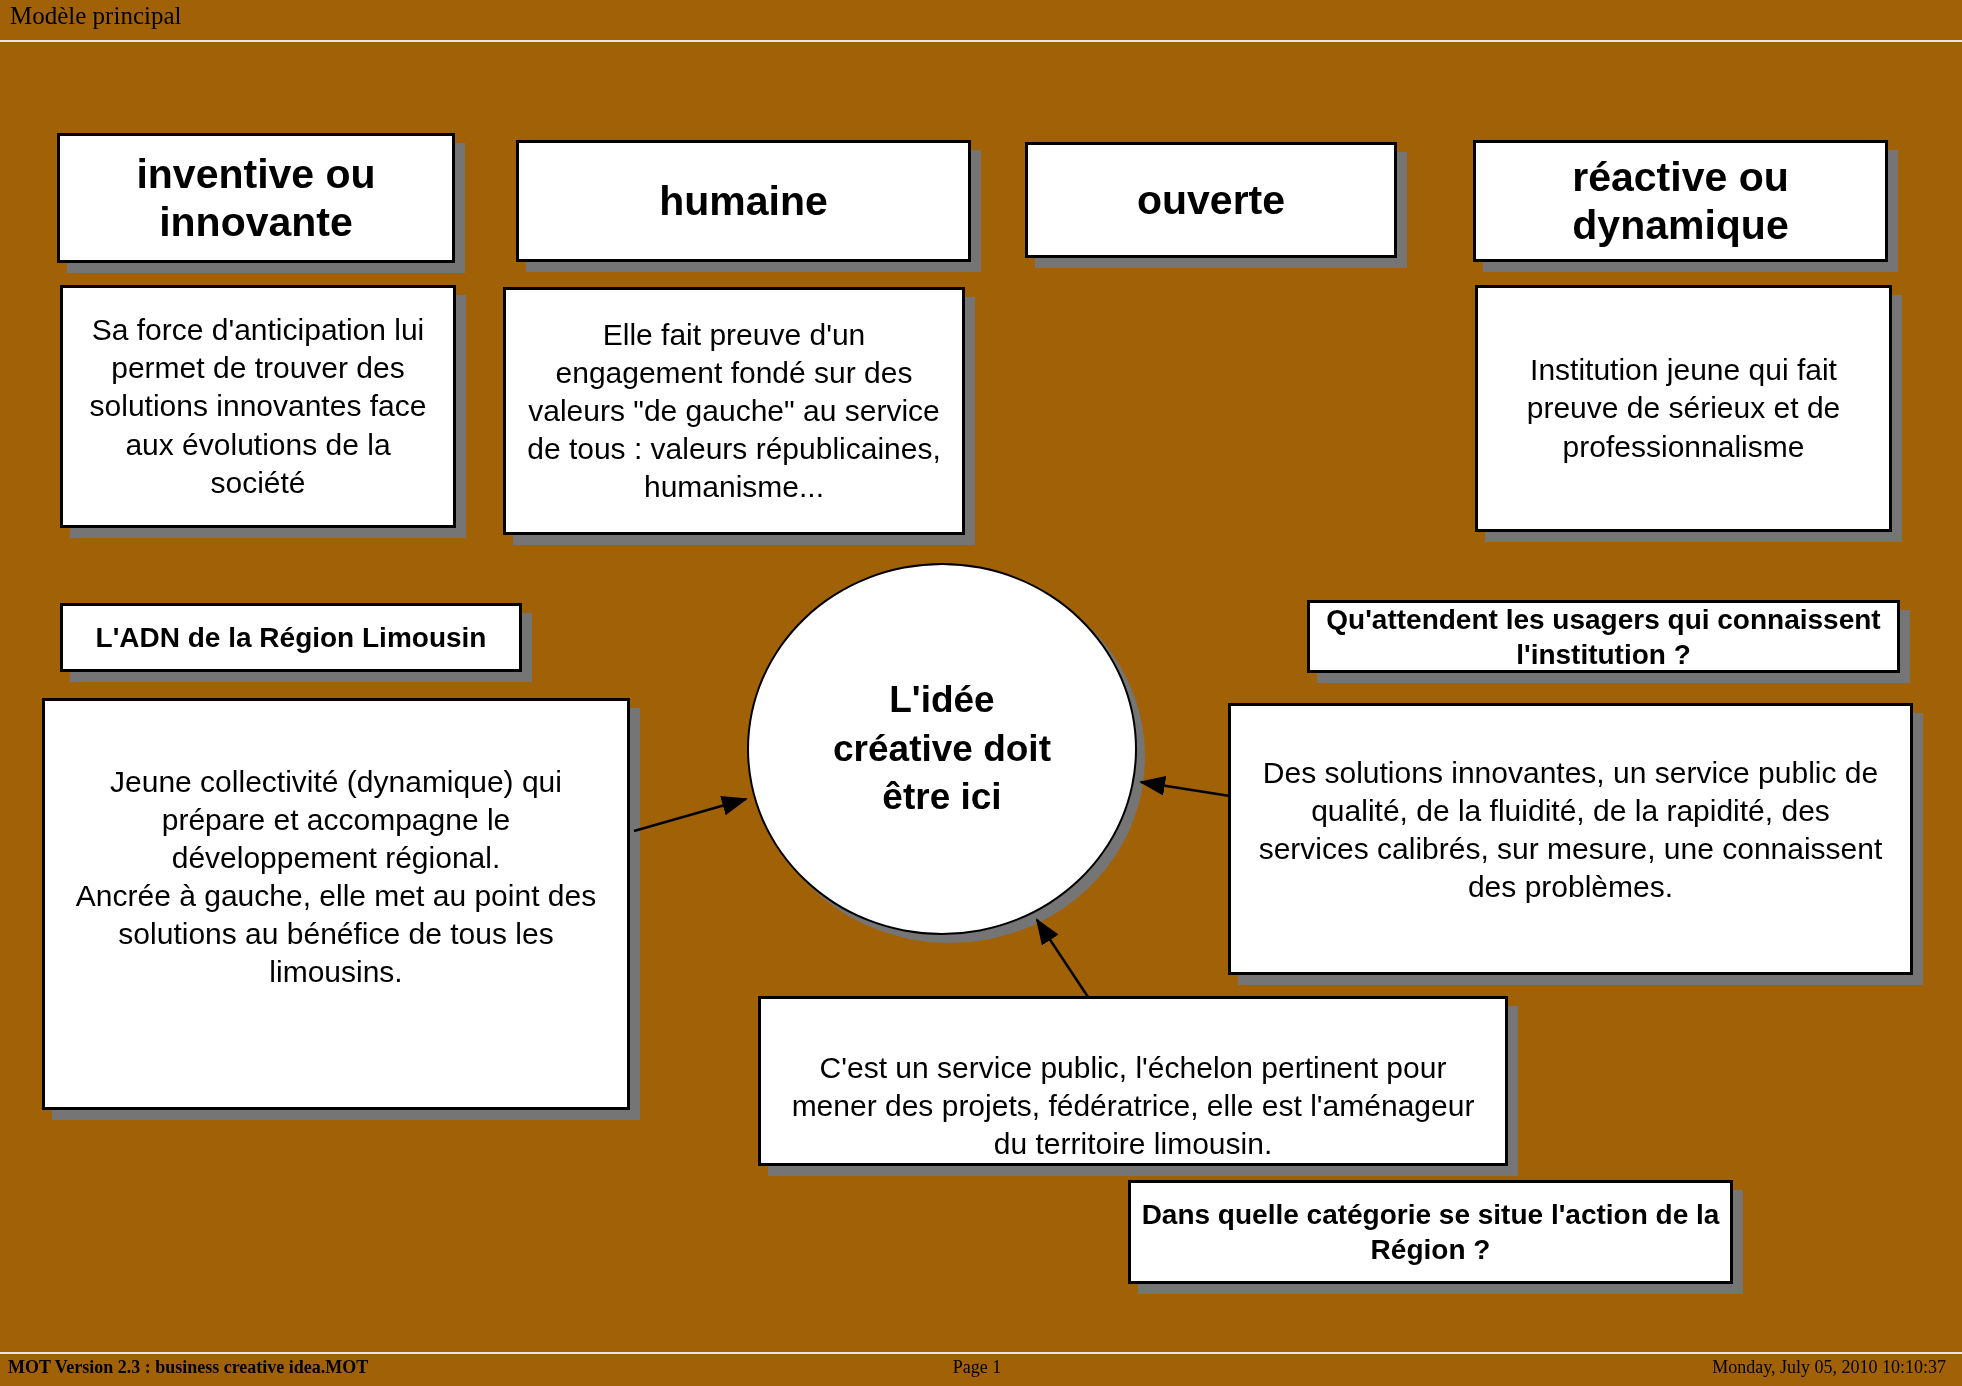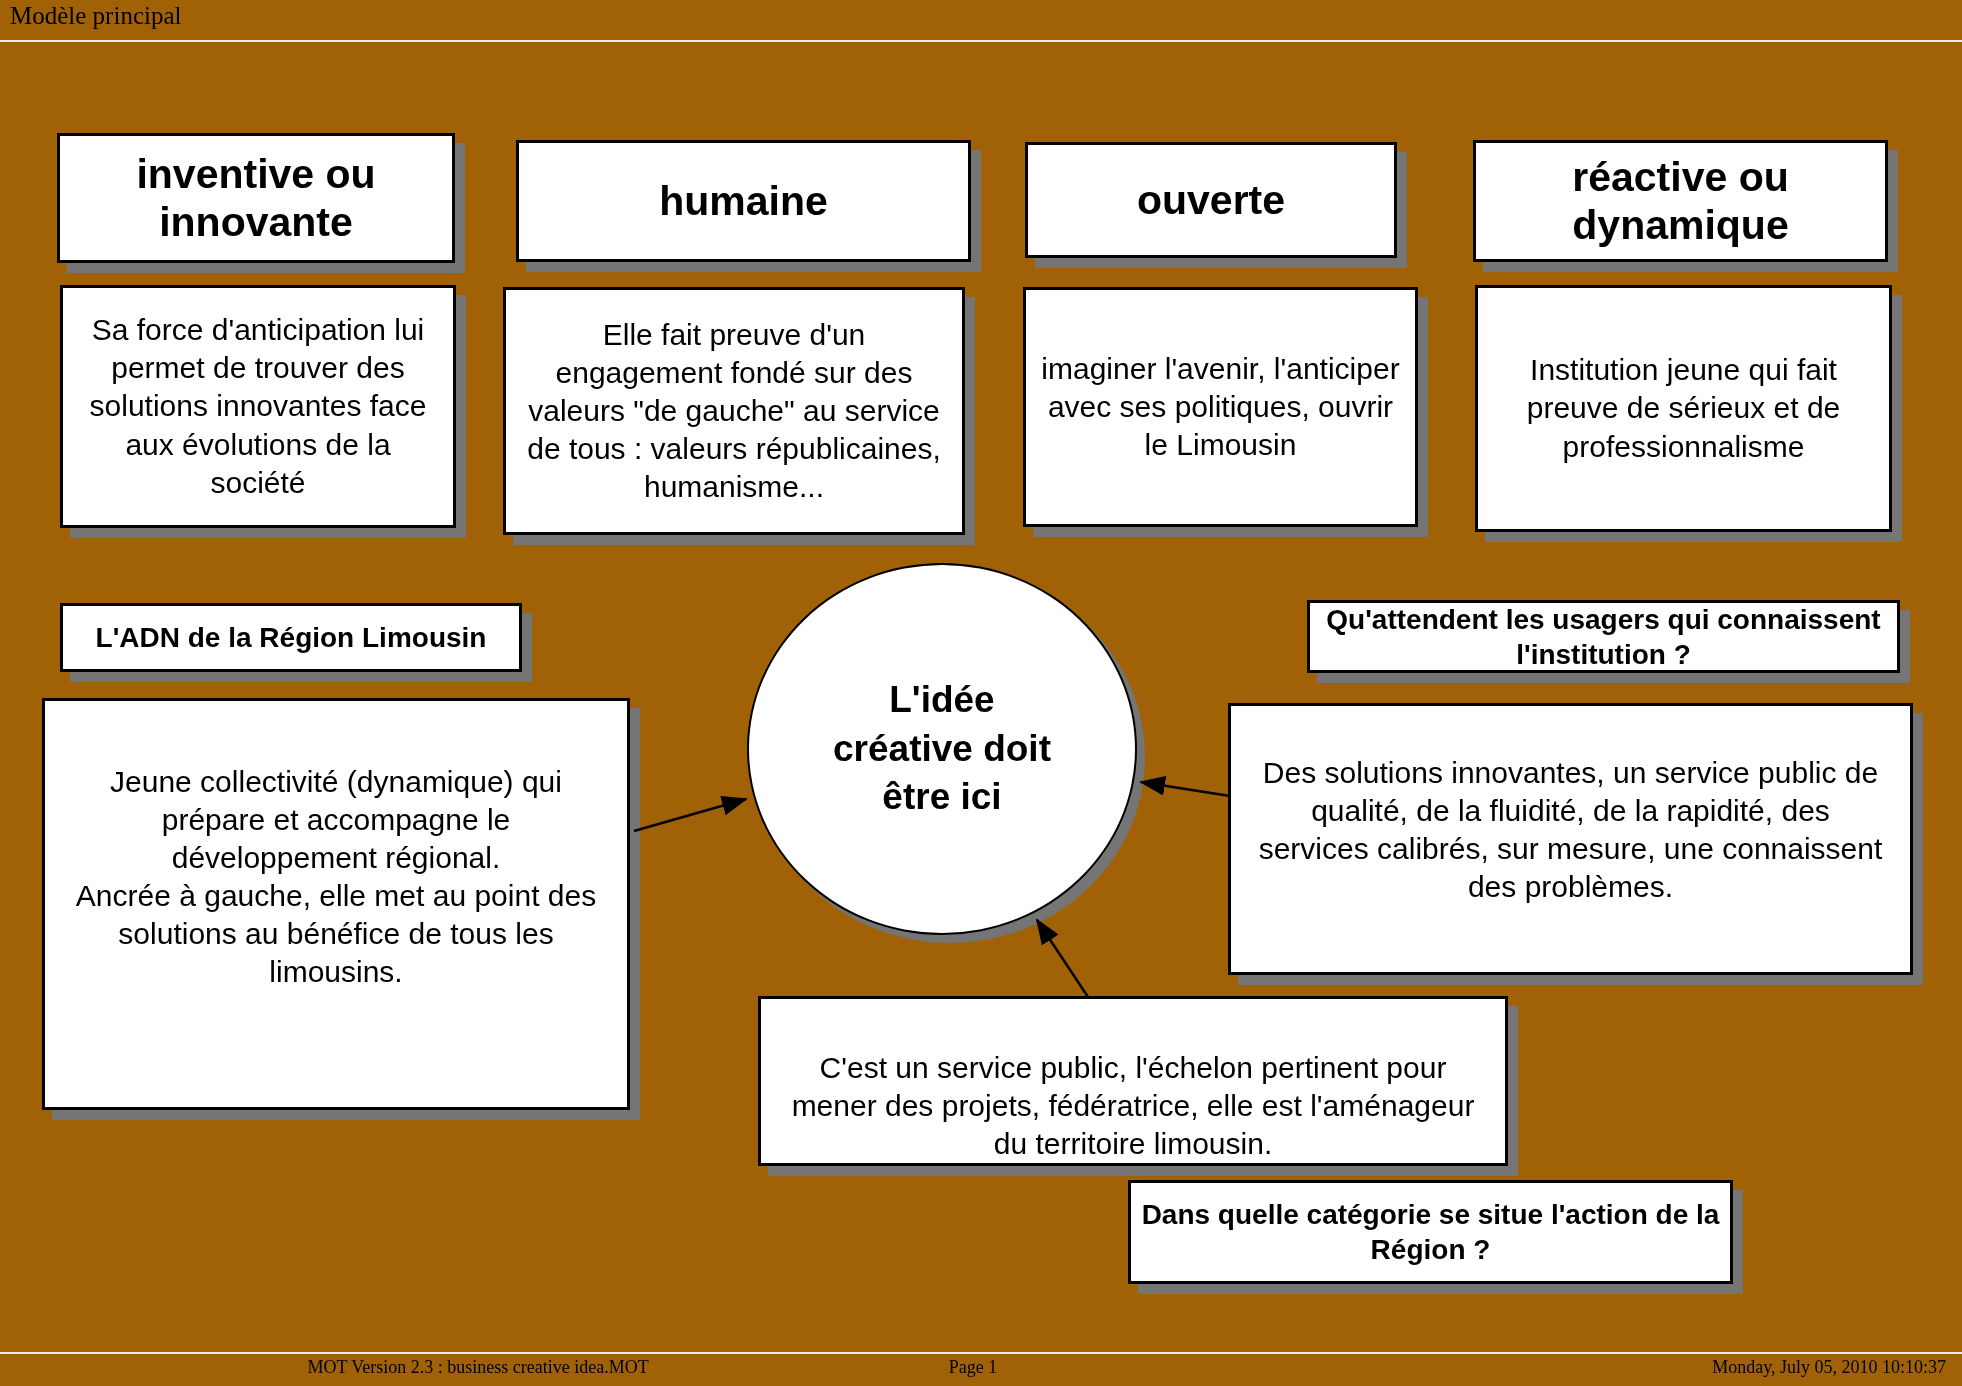--- a/index.html
+++ b/index.html
@@ -4,21 +4,21 @@
 <style>
   html,body{margin:0;padding:0;background:#ffffff;}
   .page{position:relative;width:1962px;height:1386px;background:#a16207;overflow:hidden;
         font-family:"Liberation Sans",sans-serif;color:#000;}
   .hairline{position:absolute;left:0;width:100%;height:2px;background:#e7e7e7;}
   .page-title{position:absolute;left:10px;top:2px;font-family:"Liberation Serif",serif;
         font-size:25px;color:#000;}
   .footer{position:absolute;left:0;top:1357px;width:100%;display:flex;
         font-family:"Liberation Serif",serif;font-size:18px;}
   .footer .cell{flex:1;}
-  .footer .c-left{text-align:right;padding-left:0;}
+  .footer .c-left{text-align:left;padding-left:8px;font-weight:bold;}
   .footer .c-mid{text-align:center;}
   .footer .c-right{text-align:right;padding-right:16px;}
 
   .node{position:absolute;background:#ffffff;border:3px solid #000;
         box-shadow:10px 10px 0 #757575;display:flex;align-items:center;justify-content:center;
         text-align:center;box-sizing:border-box;}
   .ml{white-space:pre-line;}
   .concept-title{font-weight:bold;font-size:41px;line-height:1.18;}
   .concept-desc{font-size:30px;line-height:1.27;}
   .label-box{font-weight:bold;font-size:28px;line-height:1.25;}
@@ -56,25 +56,20 @@
 solutions innovantes face
 aux évolutions de la
 société</span>
   </div>
   <div class="node concept-desc ml" style="left:503px;top:287px;width:462px;height:248px;">
     <span>Elle fait preuve d'un
 engagement fondé sur des
 valeurs "de gauche" au service
 de tous : valeurs républicaines,
 humanisme...</span>
-  </div>
-  <div class="node concept-desc ml" style="left:1023px;top:287px;width:395px;height:240px;">
-    <span>imaginer l'avenir, l'anticiper
-avec ses politiques, ouvrir
-le Limousin</span>
   </div>
   <div class="node concept-desc ml" style="left:1475px;top:285px;width:417px;height:247px;">
     <span>Institution jeune qui fait
 preuve de sérieux et de
 professionnalisme</span>
   </div>
 
   <div class="node label-box ml" style="left:60px;top:603px;width:462px;height:69px;">
     <span>L'ADN de la Région Limousin</span>
   </div>

